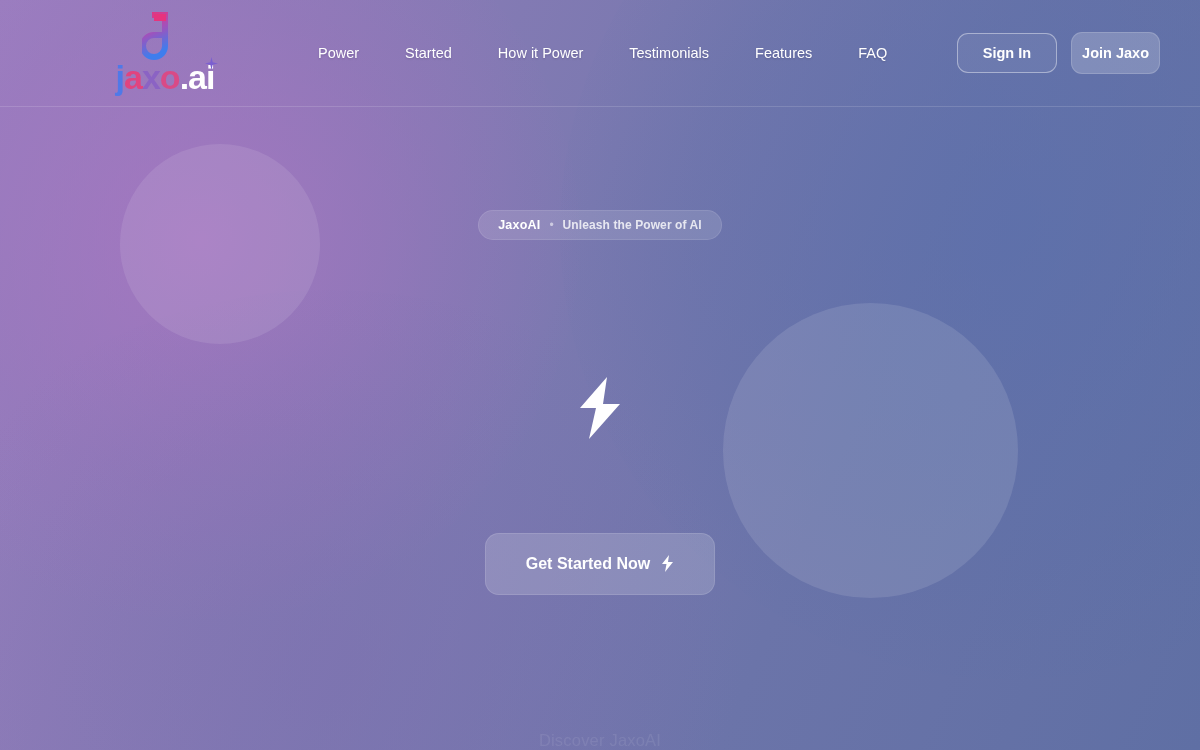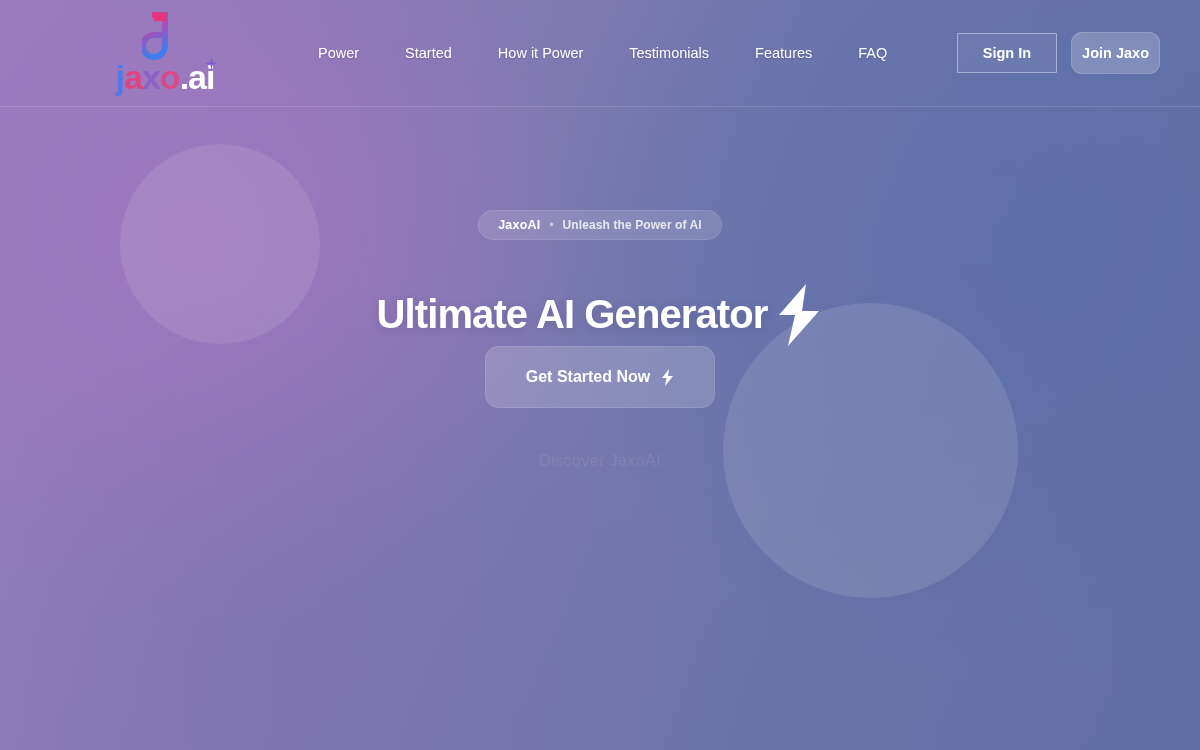--- a/index.html
+++ b/index.html
@@ -75,39 +75,40 @@
   .nav { display:flex; align-items:center; gap:46px; margin-left:78px; }
   .nav-item {
     color:#ffffff; font-size:14.5px; font-weight:500;
     text-decoration:none; white-space:nowrap;
     text-shadow:0 1px 2px rgba(40,30,70,.22);
     cursor:pointer;
   }
 
   .header-actions { margin-left:auto; display:flex; align-items:center; gap:14px; }
   .btn-signin {
-    padding:11px 25px; border-radius:1px;
+    padding:11px 25px; border-radius:11px;
     border:1px solid rgba(255,255,255,.42);
     background:rgba(255,255,255,.06);
     color:#fff; font-size:14.5px; font-weight:600;
     cursor:pointer; white-space:nowrap;
   }
   .btn-join {
     padding:12px 10px; border-radius:11px;
     border:1px solid rgba(255,255,255,.16);
     background:rgba(255,255,255,.20);
     color:#fff; font-size:14.5px; font-weight:600;
     cursor:pointer; white-space:nowrap;
   }
 
   
   .hero {
     position:absolute; left:0; top:107px; width:1200px; height:643px;
     display:flex; flex-direction:column; align-items:center;
     z-index:4;
+    justify-content:space-between;
   }
 
   .badge {
     margin-top:103px;
     display:flex; align-items:center; gap:9px;
     padding:7px 19px; border-radius:999px;
     background:rgba(255,255,255,.13);
     border:1px solid rgba(255,255,255,.10);
   }
   .badge-brand { color:#ffffff; font-size:12.5px; font-weight:700; letter-spacing:.2px; }
@@ -200,21 +201,20 @@
 
 <div class="hero">
 
   <div class="badge">
     <span class="badge-brand">JaxoAI</span>
     <span class="badge-dot">•</span>
     <span class="badge-text">Unleash the Power of AI</span>
   </div>
 
   <div class="title-row">
-    <h1 class="title">Ultimate AI Generator</h1>
     <svg class="title-bolt" viewBox="0 0 48 62">
       <path d="M31 0 L4 31 L20 31 L13 62 L44 27 L27 27 Z" fill="#ffffff"></path>
     </svg>
   </div>
 
 
   <button class="cta">
     <span>Get Started Now</span>
     <svg class="cta-bolt" viewBox="0 0 13 17">
       <path d="M8 0 L1 9 L5.5 9 L4 17 L12 7 L7 7 Z" fill="#ffffff"></path>

